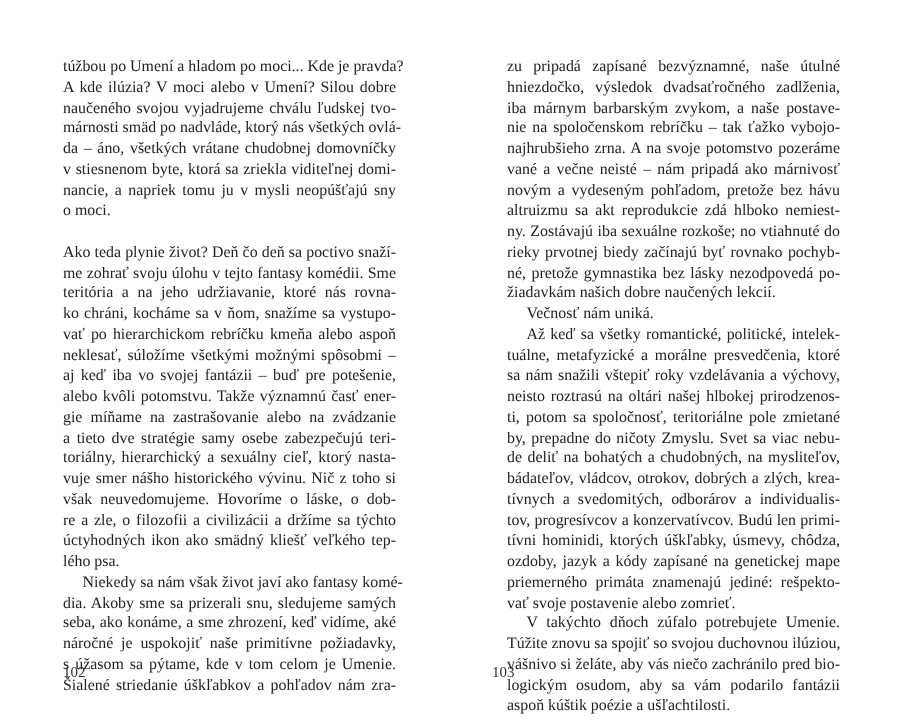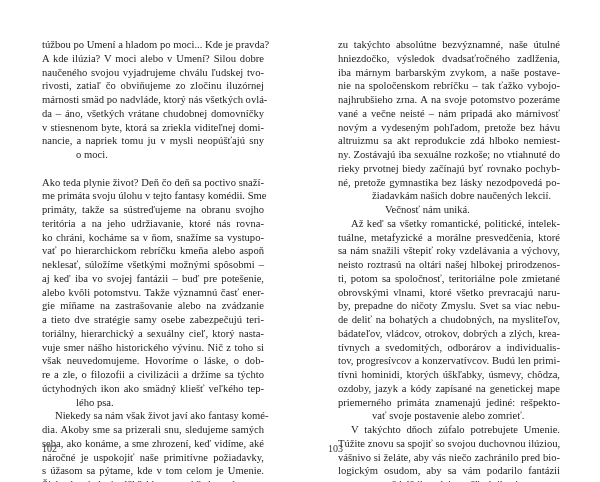--- a/index.html
+++ b/index.html
@@ -5,45 +5,43 @@
   html, body { margin: 0; padding: 0; }
   body {
     width: 600px; height: 482px; background: #ffffff; position: relative; overflow: hidden;
     font-family: "Liberation Serif", "DejaVu Serif", serif; color: #222;
   }
   .page { position: absolute; top: 38px; width: 222px; }
   .page.left { left: 42px; }
   .page.right { left: 338px; }
   .text { font-size: 10.6px; line-height: 13.75px; text-align: justify; }
   .line { display: block; white-space: nowrap; text-align-last: justify; text-align: justify; height: 13.75px; }
-  .line.last { text-align-last: left; margin-left: 34px; }
+  .line.last { text-align-last: left; }
   .line.indent { padding-left: 13px; }
   .gap { display: block; height: 13.75px; }
   .pagenum { position: absolute; top: 443px; width: 222px; text-align: left; font-size: 10px; color: #333; }
   .pagenum.left { left: 42px; }
   .pagenum.right { left: 328px; }
 </style>
 </head>
 <body>
 
 <div class="page left">
   <div class="text" id="left-text">
       <span class="line">túžbou po Umení a hladom po moci... Kde je pravda?</span>
       <span class="line">A kde ilúzia? V moci alebo v Umení? Silou dobre</span>
       <span class="line">naučeného svojou vyjadrujeme chválu ľudskej tvo-</span>
-      <span class="line">rivosti, zatiaľ čo obviňujeme zo zločinu iluzórnej</span>
       <span class="line">márnosti smäd po nadvláde, ktorý nás všetkých ovlá-</span>
       <span class="line">da – áno, všetkých vrátane chudobnej domovníčky</span>
       <span class="line">v stiesnenom byte, ktorá sa zriekla viditeľnej domi-</span>
       <span class="line">nancie, a napriek tomu ju v mysli neopúšťajú sny</span>
       <span class="line last">o moci.</span>
       <span class="gap"></span>
       <span class="line">Ako teda plynie život? Deň čo deň sa poctivo snaží-</span>
-      <span class="line">me primáta svoju úlohu v tejto fantasy komédii. Sme</span>
-      <span class="line">primáty, takže sa sústreďujeme na obranu svojho</span>
+      <span class="line">me zohrať svoju úlohu v tejto fantasy komédii. Sme</span>
       <span class="line">teritória a na jeho udržiavanie, ktoré nás rovna-</span>
       <span class="line">ko chráni, kocháme sa v ňom, snažíme sa vystupo-</span>
       <span class="line">vať po hierarchickom rebríčku kmeňa alebo aspoň</span>
       <span class="line">neklesať, súložíme všetkými možnými spôsobmi –</span>
       <span class="line">aj keď iba vo svojej fantázii – buď pre potešenie,</span>
       <span class="line">alebo kvôli potomstvu. Takže významnú časť ener-</span>
       <span class="line">gie míňame na zastrašovanie alebo na zvádzanie</span>
       <span class="line">a tieto dve stratégie samy osebe zabezpečujú teri-</span>
       <span class="line">toriálny, hierarchický a sexuálny cieľ, ktorý nasta-</span>
       <span class="line">vuje smer nášho historického vývinu. Nič z toho si</span>
@@ -56,39 +54,38 @@
       <span class="line">seba, ako konáme, a sme zhrození, keď vidíme, aké</span>
       <span class="line">náročné je uspokojiť naše primitívne požiadavky,</span>
       <span class="line">s úžasom sa pýtame, kde v tom celom je Umenie.</span>
       <span class="line">Šialené striedanie úškľabkov a pohľadov nám zra-</span>
     </div>
 </div>
 <div class="pagenum left">102</div>
 
 <div class="page right">
   <div class="text" id="right-text">
-      <span class="line">zu takýchto absolútne bezvýznamné, naše útulné</span>
+      <span class="line">zu pripadá zapísané bezvýznamné, naše útulné</span>
       <span class="line">hniezdočko, výsledok dvadsaťročného zadlženia,</span>
       <span class="line">iba márnym barbarským zvykom, a naše postave-</span>
       <span class="line">nie na spoločenskom rebríčku – tak ťažko vybojo-</span>
       <span class="line">najhrubšieho zrna. A na svoje potomstvo pozeráme</span>
       <span class="line">vané a večne neisté – nám pripadá ako márnivosť</span>
       <span class="line">novým a vydeseným pohľadom, pretože bez hávu</span>
       <span class="line">altruizmu sa akt reprodukcie zdá hlboko nemiest-</span>
       <span class="line">ny. Zostávajú iba sexuálne rozkoše; no vtiahnuté do</span>
       <span class="line">rieky prvotnej biedy začínajú byť rovnako pochyb-</span>
       <span class="line">né, pretože gymnastika bez lásky nezodpovedá po-</span>
       <span class="line last">žiadavkám našich dobre naučených lekcií.</span>
       <span class="line last indent">Večnosť nám uniká.</span>
       <span class="line indent">Až keď sa všetky romantické, politické, intelek-</span>
       <span class="line">tuálne, metafyzické a morálne presvedčenia, ktoré</span>
       <span class="line">sa nám snažili vštepiť roky vzdelávania a výchovy,</span>
       <span class="line">neisto roztrasú na oltári našej hlbokej prirodzenos-</span>
       <span class="line">ti, potom sa spoločnosť, teritoriálne pole zmietané</span>
-      <span class="line">obrovskými vlnami, ktoré všetko prevracajú naru-</span>
       <span class="line">by, prepadne do ničoty Zmyslu. Svet sa viac nebu-</span>
       <span class="line">de deliť na bohatých a chudobných, na mysliteľov,</span>
       <span class="line">bádateľov, vládcov, otrokov, dobrých a zlých, krea-</span>
       <span class="line">tívnych a svedomitých, odborárov a individualis-</span>
       <span class="line">tov, progresívcov a konzervatívcov. Budú len primi-</span>
       <span class="line">tívni hominidi, ktorých úškľabky, úsmevy, chôdza,</span>
       <span class="line">ozdoby, jazyk a kódy zapísané na genetickej mape</span>
       <span class="line">priemerného primáta znamenajú jediné: rešpekto-</span>
       <span class="line last">vať svoje postavenie alebo zomrieť.</span>
       <span class="line indent">V takýchto dňoch zúfalo potrebujete Umenie.</span>

